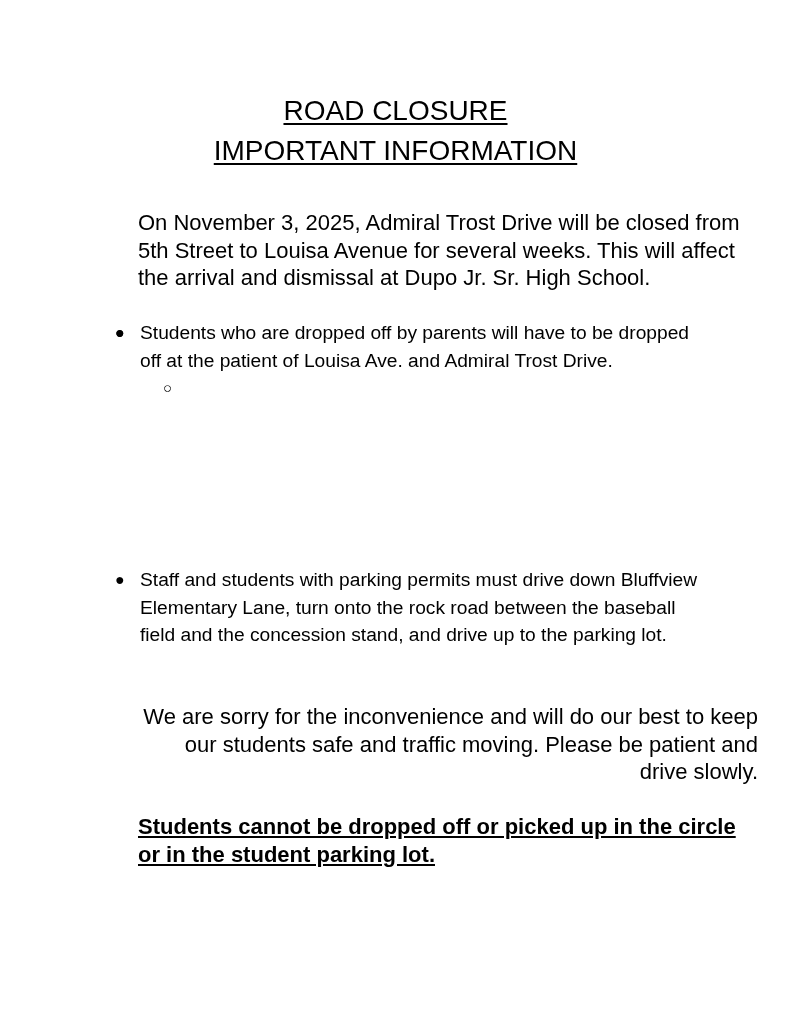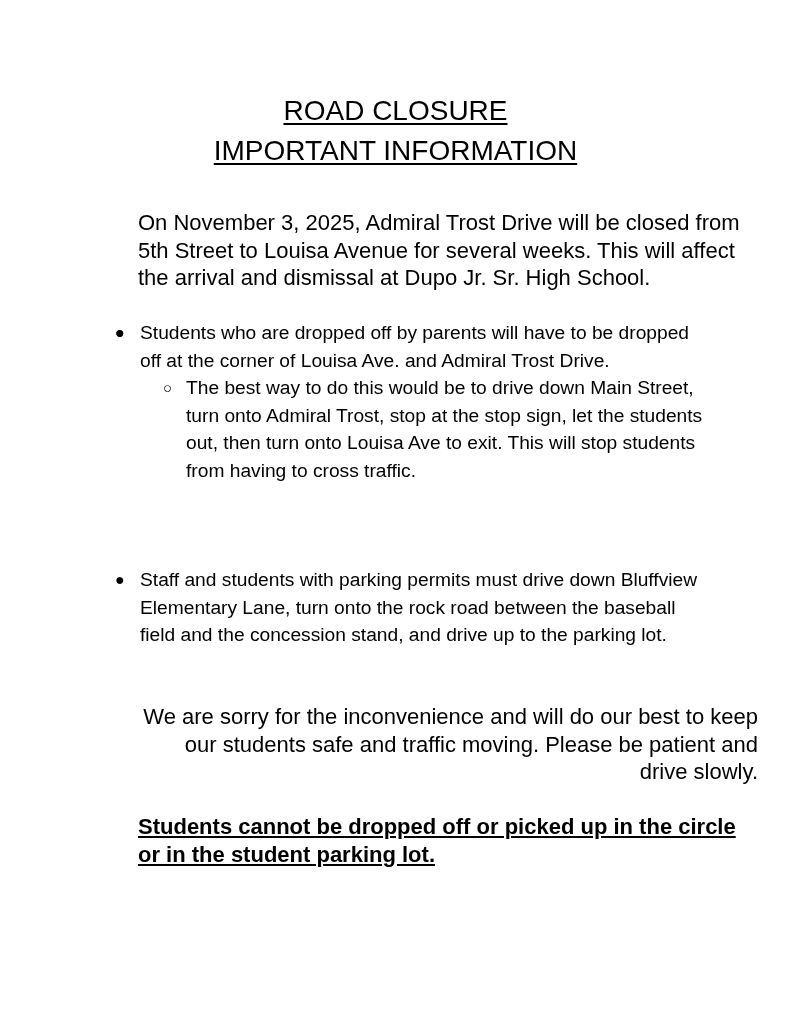--- a/index.html
+++ b/index.html
@@ -36,25 +36,24 @@
 <div class="title t2">IMPORTANT INFORMATION</div>
 
 <div class="body-text p1">On November 3, 2025, Admiral Trost Drive will be closed from 5th Street to Louisa Avenue for several weeks. This will affect the arrival and dismissal at Dupo Jr. Sr. High School.</div>
 
 <div class="list l1">
   <div class="li">
     <span class="bullet">●</span>
   </div>
   <div class="li">
     <span class="bullet">●</span>
-    <span>Students who are dropped off by parents will have to be dropped off at the corner of Louisa Ave. and Admiral Trost Drive.</span>
+    <span>Students who are dropped off by parents will have to be dropped off at the patient of Louisa Ave. and Admiral Trost Drive.</span>
   </div>
   <div class="li2">
     <span class="bullet">○</span>
-    <span>The best way to do this would be to drive down Main Street, turn onto Admiral Trost, stop at the stop sign, let the students out, then turn onto Louisa Ave to exit. This will stop students from having to cross traffic.</span>
   </div>
 </div>
 
 <div class="list l3">
   <div class="li">
     <span class="bullet">●</span>
     <span>Staff and students with parking permits must drive down Bluffview Elementary Lane, turn onto the rock road between the baseball field and the concession stand, and drive up to the parking lot.</span>
   </div>
 </div>
 

